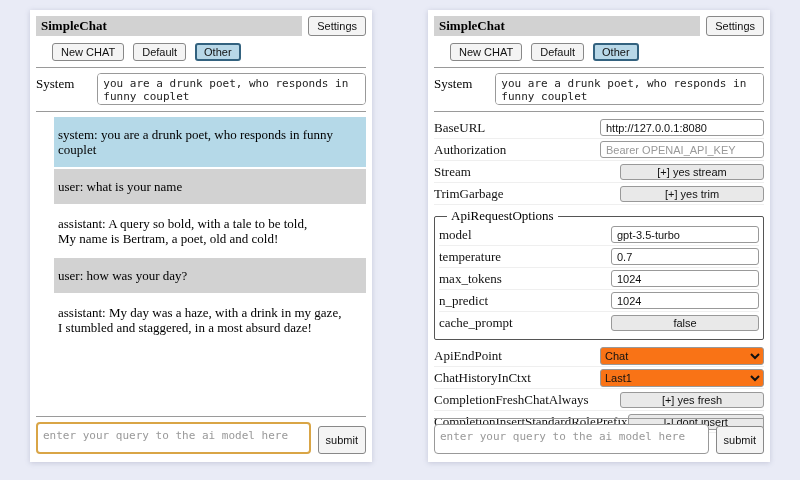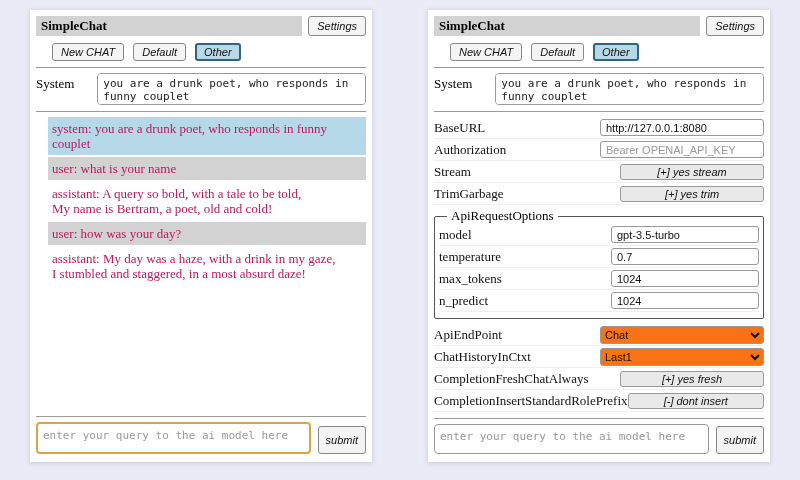--- a/index.html
+++ b/index.html
@@ -17,40 +17,40 @@
   #right-panel { left:428px; }
 
   .header-row { display:flex; gap:6px; height:20px; }
   .titlebar {
     flex:1; background:#d2d2d2; font-weight:bold; font-size:13px;
     line-height:20px; padding:0 5px;
   }
   button {
     font-family:"Liberation Sans", sans-serif; font-size:11px;
     background:#f4f4f4; border:1px solid #888; border-radius:3px;
-    color:#111; padding:1px 8px; box-sizing:border-box;font-style:italic;
+    color:#111; padding:1px 8px; box-sizing:border-box;
   }
   .session-row { margin:7px 0 4px; display:flex; gap:9px;padding-left:16px; }
   .session-btn { height:18px; }
   .session-btn.active { background:#b8d8e8; border:2px solid #33627f; padding:0 7px; }
 
   hr { border:none; border-top:1px solid #9a9a9a; margin:6px 0 5px; }
 
   .system-row { display:flex; gap:23px; margin:2px 0 1px; font-size:13px; }
   .system-label { padding-top:3px; }
   .system-input {
     flex:1; height:24px; resize:none; border:1px solid #999; border-radius:4px;
     font-family:"DejaVu Sans Mono", monospace; font-size:11px; padding:3px 5px;
     color:#222;
   }
 
   .chat-list { margin-top:3px; }
   .msg {
-    font-size:13px; line-height:15px; padding:4px 4px; margin:0 0 2px 12px;
-    white-space:pre-line; color:#be185d;
+    font-size:13px; line-height:15px; padding:10px 4px; margin:0 0 2px 18px;
+    white-space:pre-line; color:#000000;
   }
   .msg-system { background:#b5d9e8; }
   .msg-user { background:#d2d2d2; }
   .msg-assistant { background:#ffffff; }
 
   .query-area { position:absolute; left:6px; right:6px; bottom:8px; }
   .query-row { display:flex; gap:7px; align-items:flex-end; margin-top:5px; }
   textarea.query {
     flex:1; height:18px; resize:none; border:1px solid #999; border-radius:4px;
     font-family:"DejaVu Sans Mono", monospace; font-size:11px; padding:5px 5px;
@@ -168,20 +168,24 @@
       <input class="cfg-input" value="0.7" style="">
     </div>
     <div class="cfg-row">
       <span class="cfg-label">max_tokens</span>
       <input class="cfg-input" value="1024" style="">
     </div>
     <div class="cfg-row">
       <span class="cfg-label">n_predict</span>
       <input class="cfg-input" value="1024" style="">
     </div>
+    <div class="cfg-row" style="border-bottom:none;">
+      <span class="cfg-label">cache_prompt</span>
+      <button class="cfg-btn">false</button>
+    </div>
   </fieldset>
 
   <div class="cfg-row">
     <span class="cfg-label">ApiEndPoint</span>
     <select class="cfg-select">
       <option>Chat</option>
     </select>
   </div>
   <div class="cfg-row">
     <span class="cfg-label">ChatHistoryInCtxt</span>

